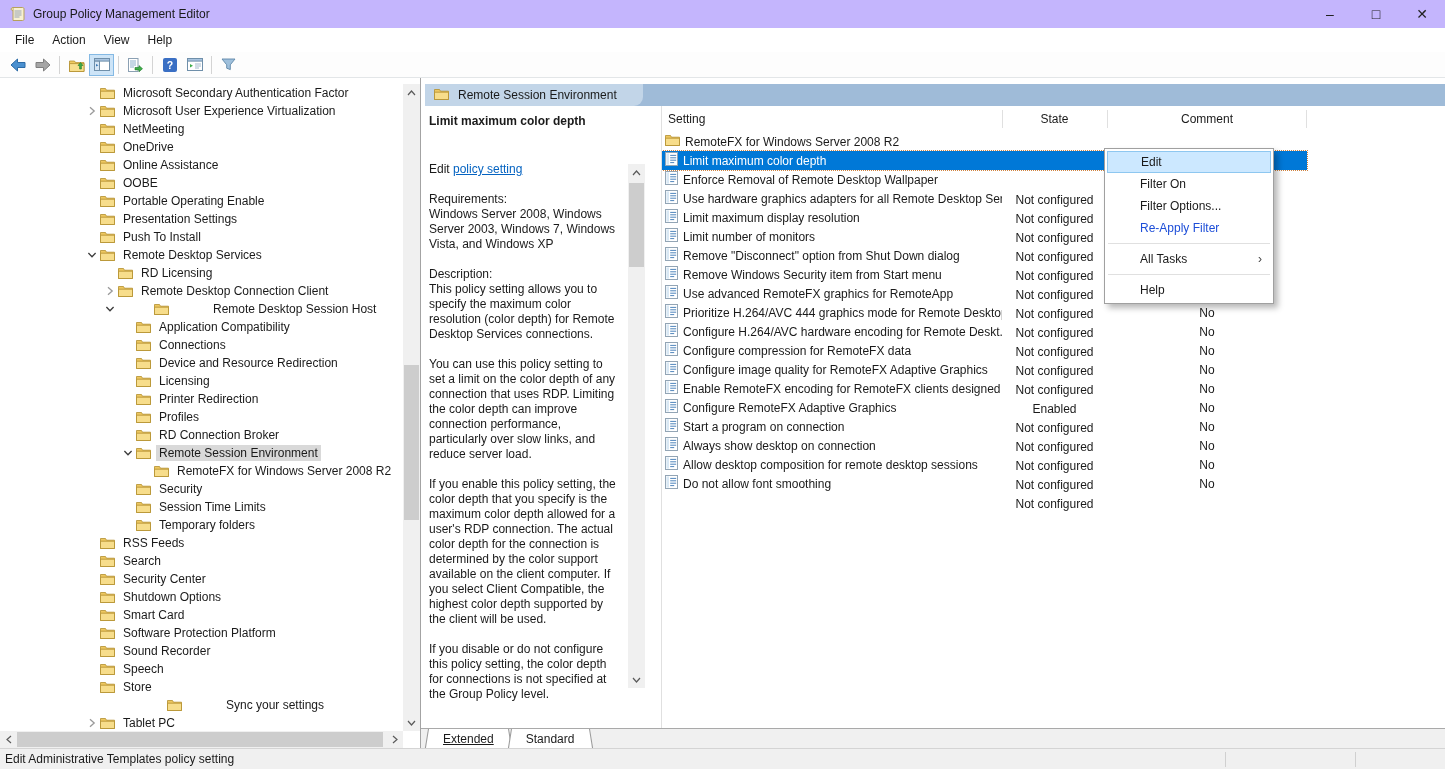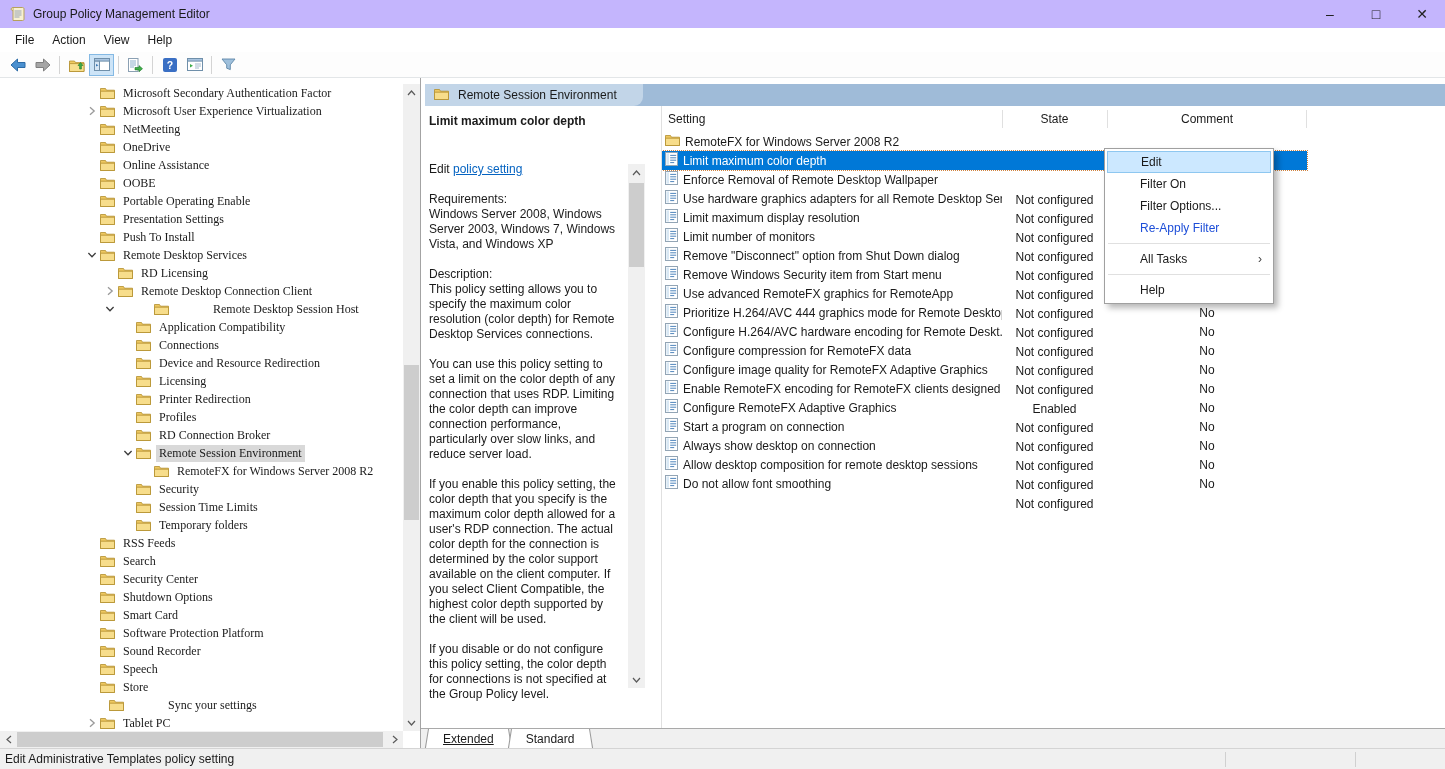--- a/index.html
+++ b/index.html
@@ -17,21 +17,21 @@
   .menubar { height:24px; display:flex; align-items:center; padding-left:6px; background:#fff; }
   .menubar .mitem { padding:3px 9px; }
   
   .toolbar { height:26px; display:flex; align-items:center; padding-left:5px; background:#fdfdfd; border-bottom:1px solid #e3e6e8; }
   .tbtn { width:25px; height:22px; display:flex; align-items:center; justify-content:center; border:1px solid transparent; }
   .tbtn.active { background:#cde4f7; border:1px solid #84b9e4; }
   .tsep { width:1px; height:18px; background:#d4d4d4; margin:0 4px; }
   
   .main { position:absolute; top:78px; left:0; right:0; bottom:21px; display:flex; }
   
-  .treepane { position:relative; width:421px; border-right:1px solid #a3a3a3; background:#fff; overflow:hidden;font-family:Liberation Serif, serif; }
+  .treepane { position:relative; width:421px; border-right:1px solid #a3a3a3; background:#fff; overflow:hidden; }
   .treelist { position:absolute; top:6px; left:0; right:17px; }
   .titem { height:18px; display:flex; align-items:center; white-space:nowrap; }
   .chev { width:16px; height:16px; display:flex; align-items:center; justify-content:center; flex:0 0 16px; }
   .ticon { margin-right:5px; display:flex; flex:0 0 auto; }
   .tlabel { padding:1px 3px; }
   .tlabel.sel { background:#d9d9d9; }
   
   .sb { background:#f0f0f0; position:absolute; }
   .sb-btn { width:17px; height:17px; display:flex; align-items:center; justify-content:center; }
   .sb-thumb { position:absolute; background:#cdcdcd; }
@@ -531,21 +531,21 @@
           <div class="titem" style="padding-left: 84px;">
             <span class="chev"></span>
             <span class="ticon">
               <svg width="15" height="12" viewBox="0 0 15 12">
                 <path d="M.5 1.5h5l1 1.7h8v8.3H.5z" fill="#eec860" stroke="#b38f2e" stroke-width=".8"></path>
                 <path d="M.5 4.2h14v7.3H.5z" fill="#f7dd8b" stroke="#b38f2e" stroke-width=".8"></path>
               </svg>
             </span>
             <span class="tlabel">Store</span>
           </div>
-          <div class="titem" style="padding-left: 57px; gap: 36px;">
+          <div class="titem" style="padding-left: 115px; gap: 36px;">
             <span class="chev"></span>
             <span class="ticon">
               <svg width="15" height="12" viewBox="0 0 15 12">
                 <path d="M.5 1.5h5l1 1.7h8v8.3H.5z" fill="#eec860" stroke="#b38f2e" stroke-width=".8"></path>
                 <path d="M.5 4.2h14v7.3H.5z" fill="#f7dd8b" stroke="#b38f2e" stroke-width=".8"></path>
               </svg>
             </span>
             <span class="tlabel">Sync your settings</span>
           </div>
           <div class="titem" style="padding-left: 84px;">

